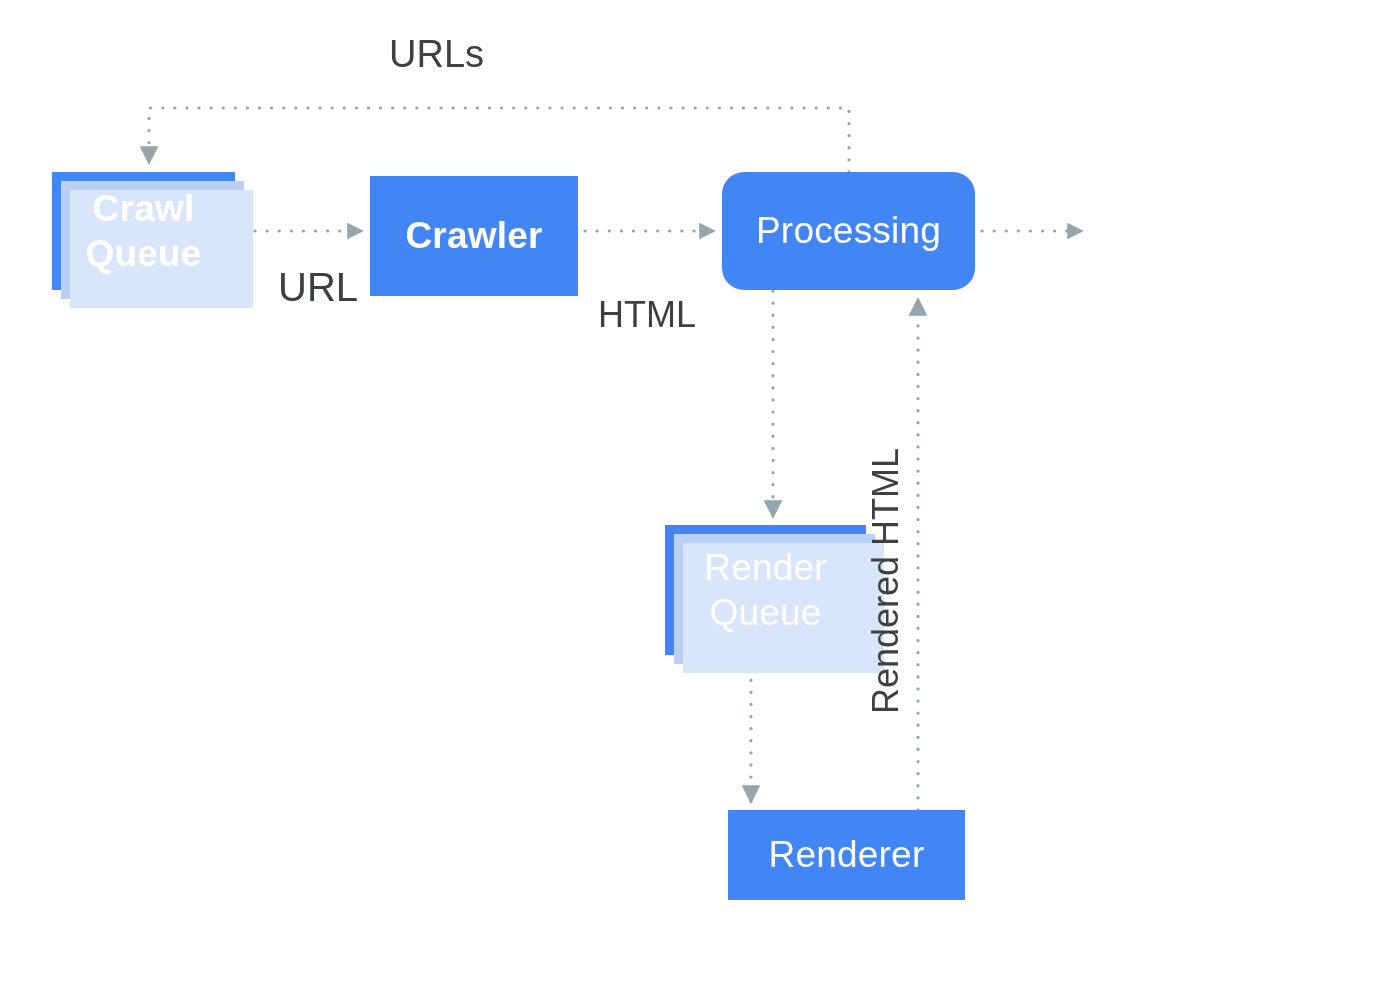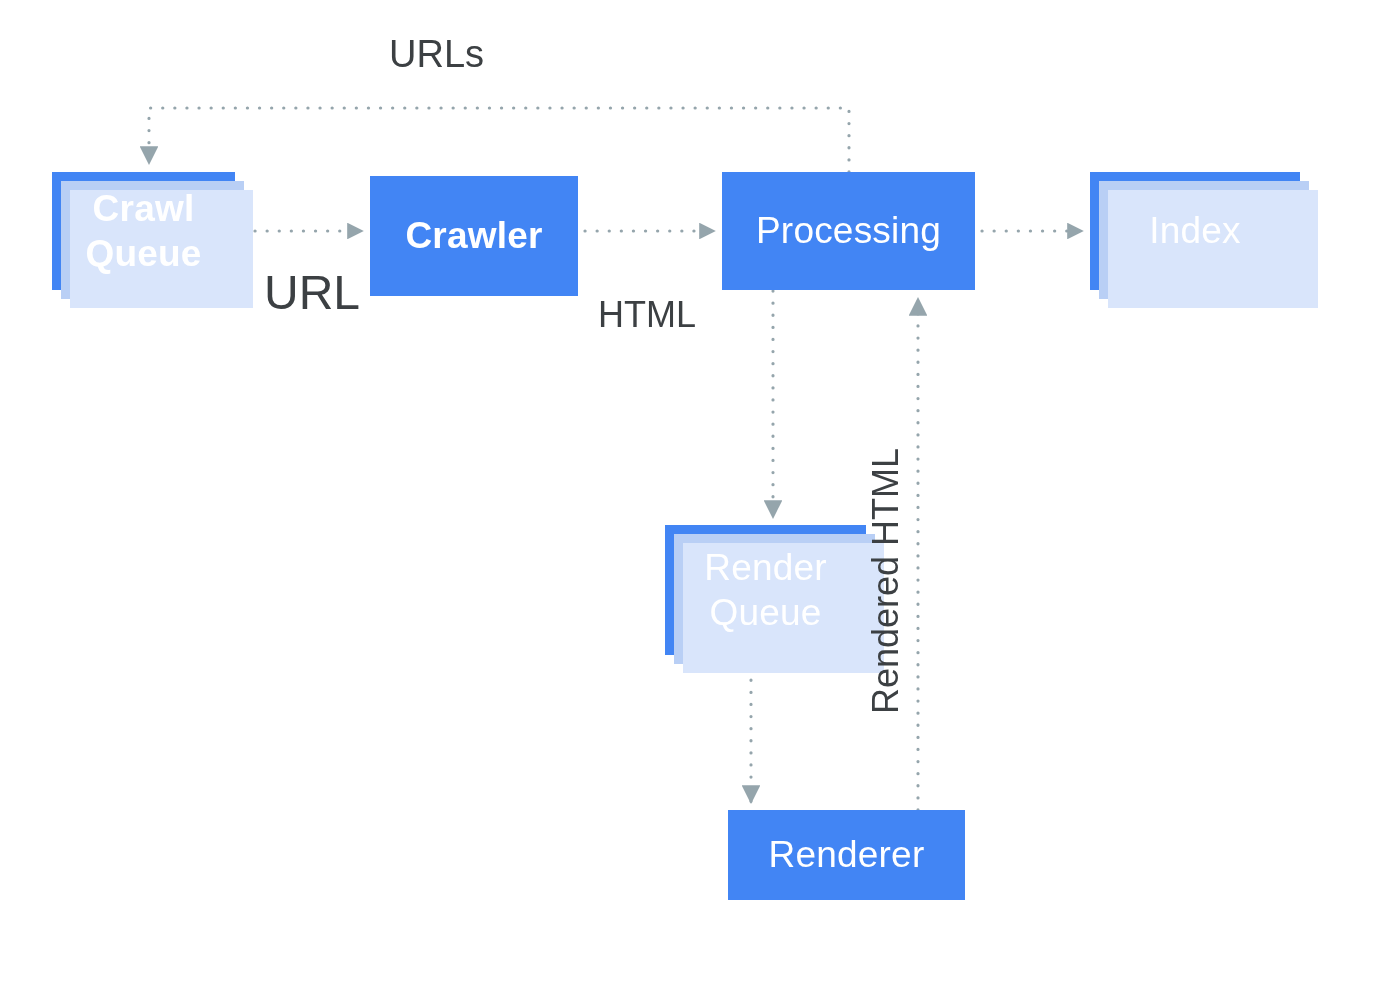--- a/index.html
+++ b/index.html
@@ -108,38 +108,35 @@
 
   <div class="node stacked" style="left:52px; top:172px; width:183px; height:118px; font-size:37px;font-weight:bold;">
     <span class="node-label">Crawl
 Queue</span>
   </div>
 
   <div class="node" style="left:370px; top:176px; width:208px; height:120px; font-size:37px;font-weight:bold;">
     <span class="node-label">Crawler</span>
   </div>
 
-  <div class="node" style="left:722px; top:172px; width:253px; height:118px; font-size:37px;">
+  <div class="node" style="left:722px; top:172px; width:253px; height:118px; font-size:37px;border-radius:22px;">
     <span class="node-label">Processing</span>
   </div>
 
-  <div class="node stacked" style="left:1090px; top:172px; width:210px; height:118px; font-size:37px;">
-    <span class="node-label">Index</span>
-  </div>
 
   <div class="node stacked" style="left:637px; top:525px; width:201px; height:130px; font-size:37px;margin-left:28px;">
     <span class="node-label">Render
 Queue</span>
   </div>
 
   <div class="node" style="left:728px; top:810px; width:237px; height:90px; font-size:37px;">
     <span class="node-label">Renderer</span>
   </div>
 
   <div class="edge-label" style="left:389px; top:33px; font-size:38px;text-align:right;">URLs</div>
 
-  <div class="edge-label" style="left:264px; top:265px; font-size:48px;">URL</div>
+  <div class="edge-label" style="left:278px; top:265px; font-size:40px;">URL</div>
 
   <div class="edge-label" style="left:598px; top:265px; font-size:36px;margin-top:29px;">HTML</div>
 
   <div class="edge-label rot" style="left:865px; top:714px; font-size:36px;">Rendered HTML</div>
 
 </div>
 
 </body></html>

